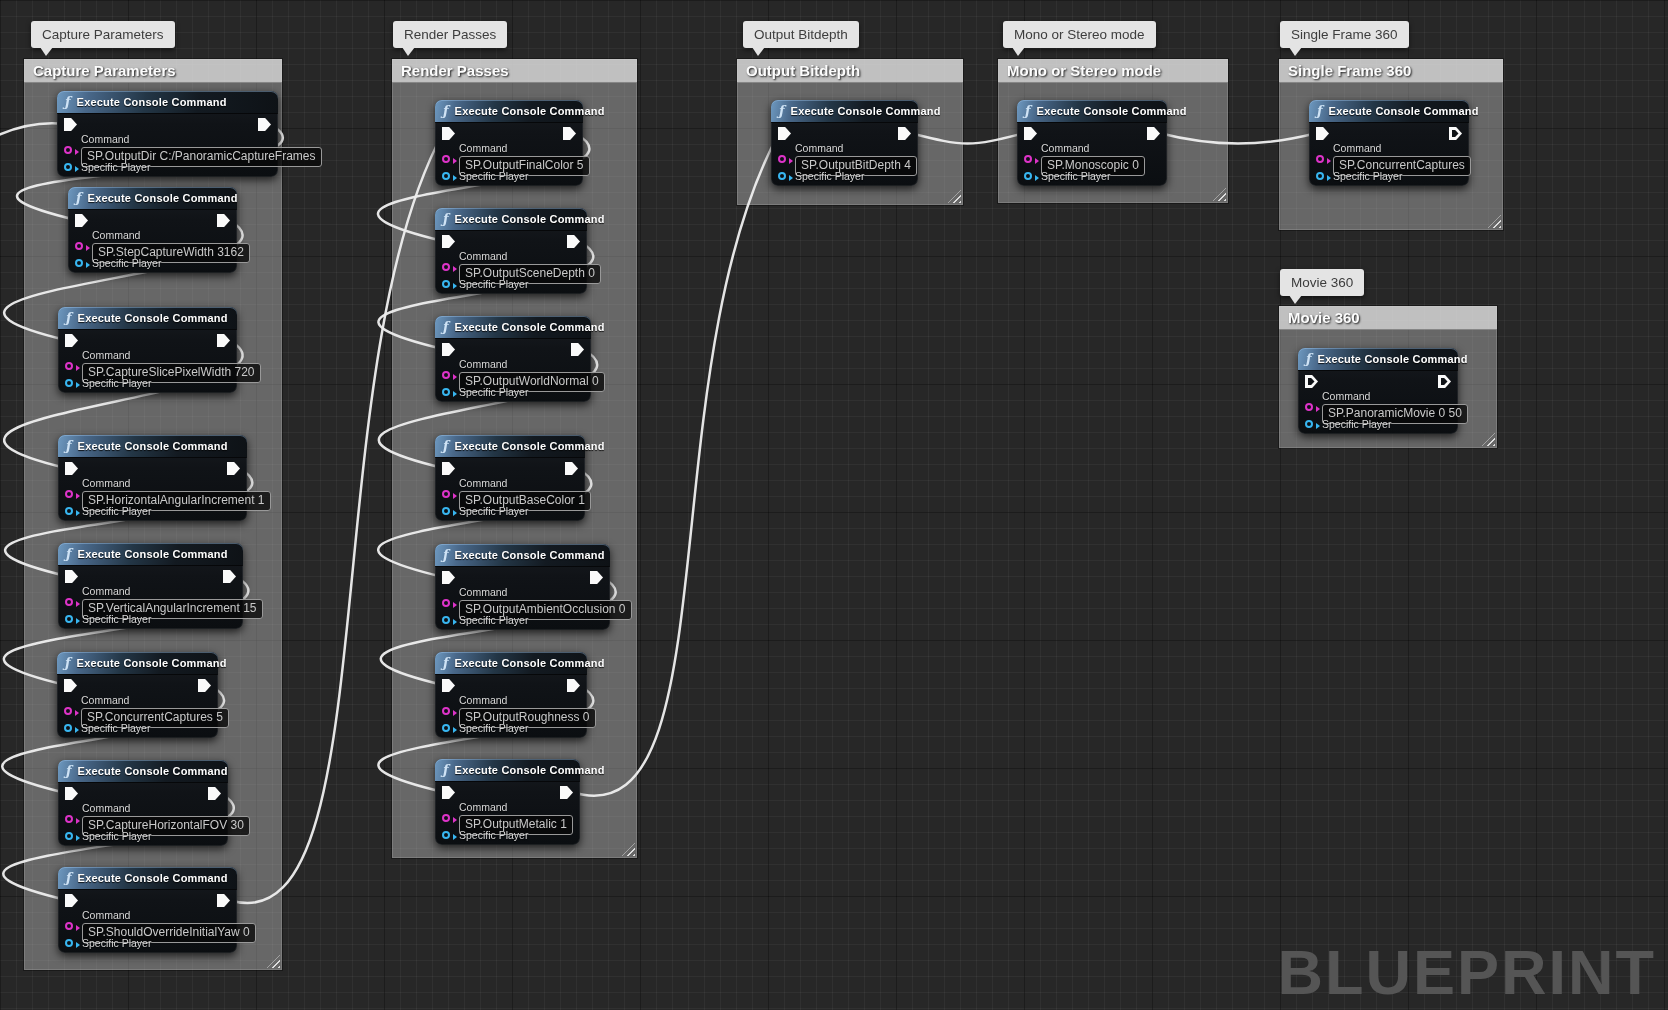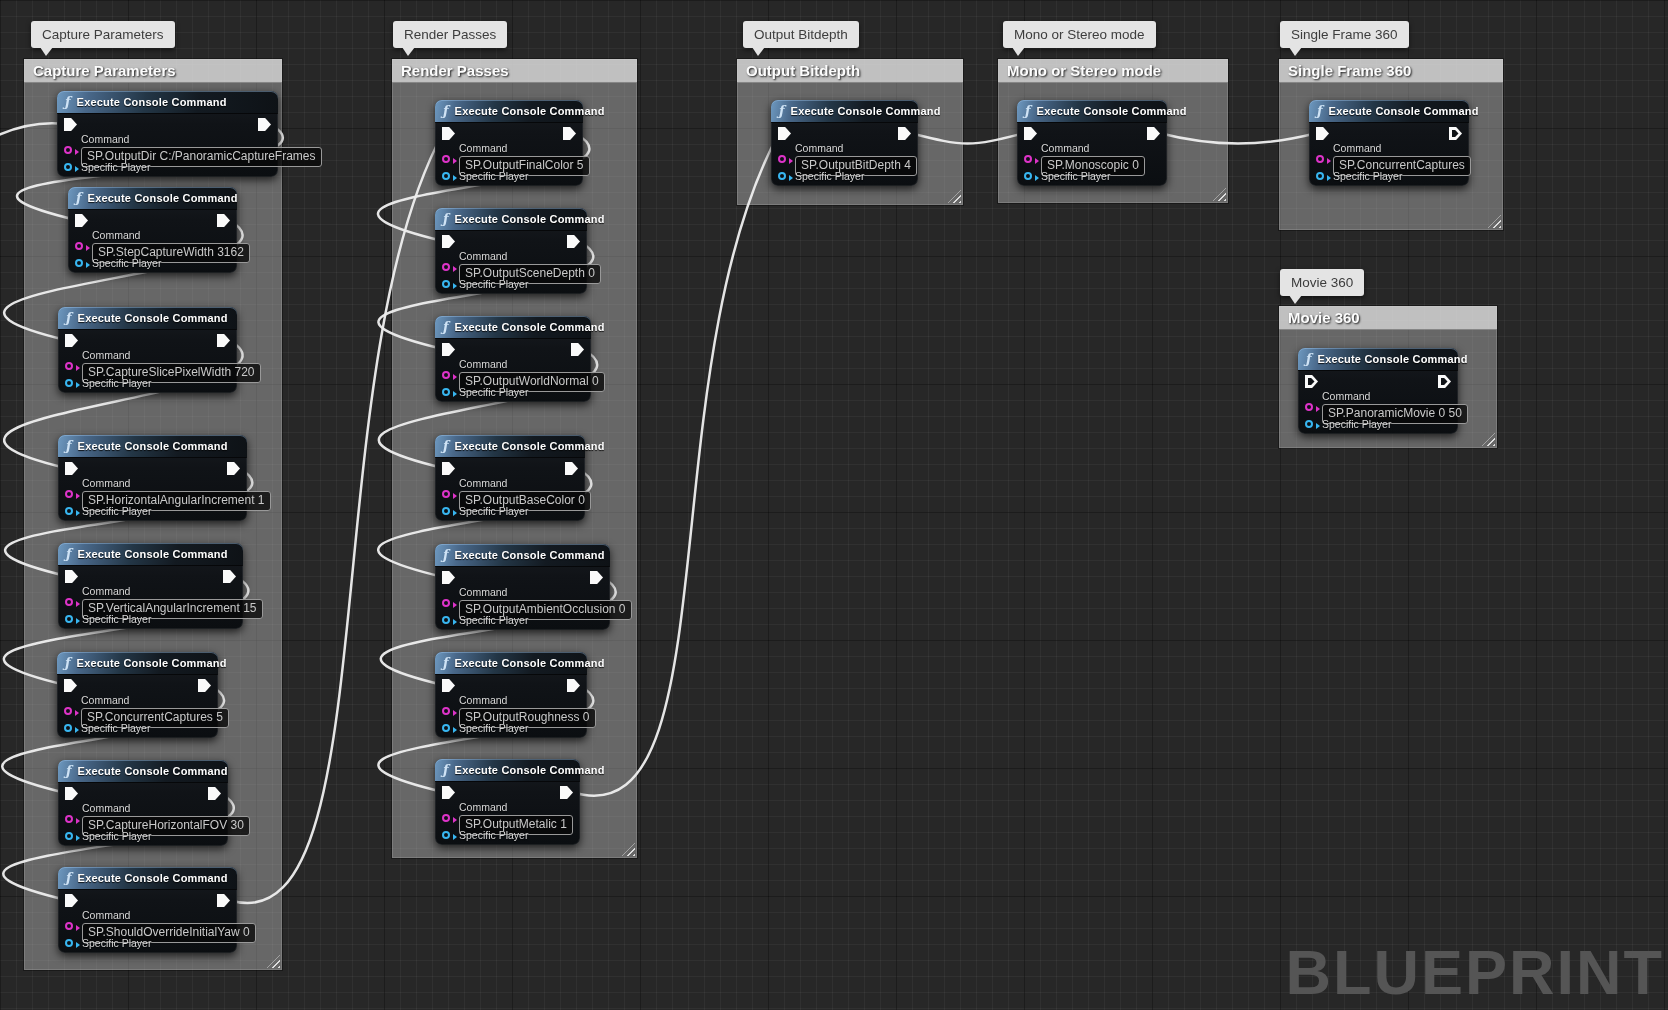--- a/index.html
+++ b/index.html
@@ -76,21 +76,21 @@
   .plabel{ font-size:10.5px; color:#d8d8d8; text-shadow:0 1px 1px rgba(0,0,0,.7); line-height:1.2;
         white-space:nowrap; }
   .cfield{ align-self:flex-start; border:1px solid #999999; border-radius:3px;
         background:rgba(8,8,8,.78); color:#c9c9c9; font-size:12px; line-height:1.25;
         padding:1px 5px 2px; white-space:nowrap; }
   .prow{ position:absolute; left:7px; top:70px; display:flex; align-items:center; }
   .prow .plabel{ margin-left:9px; }
 
   .wire{ fill:none; stroke:#ededed; stroke-width:2.5; stroke-linecap:round; opacity:.96; }
 
-  #watermark{ position:absolute; right:4px; bottom:2px; z-index:2;
+  #watermark{ position:absolute; right:12px; bottom:2px; z-index:2;
         font-size:63px; font-weight:bold; letter-spacing:2px; color:#555555;
         font-family:"Liberation Sans", sans-serif; }
 </style>
 </head>
 <body>
 
 <div id="canvas">
   <div id="comments-layer">
       <div class="tab" style="left: 31px; top: 21px;"><span class="tab-text">Capture Parameters</span></div>
       <div class="comment" style="left: 24px; top: 59px; width: 258px; height: 911px;">
@@ -369,21 +369,21 @@
         <div class="nhd">
           <span class="ficon">ƒ</span>
           <span class="ntitle">Execute Console Command</span>
         </div>
         <div class="epin in"></div>
         <div class="epin out"></div>
         <div class="crow">
           <div class="dpin magenta"></div>
           <div class="cbody">
             <div class="plabel">Command</div>
-            <div class="cfield">SP.OutputBaseColor 0</div>
+            <div class="cfield">SP.OutputBaseColor 1</div>
           </div>
         </div>
         <div class="prow">
           <div class="dpin blue"></div>
           <div class="plabel">Specific Player</div>
         </div>
       </div>
       <div class="node" style="left: 435px; top: 544px; width: 175px;">
         <div class="nhd">
           <span class="ficon">ƒ</span>

